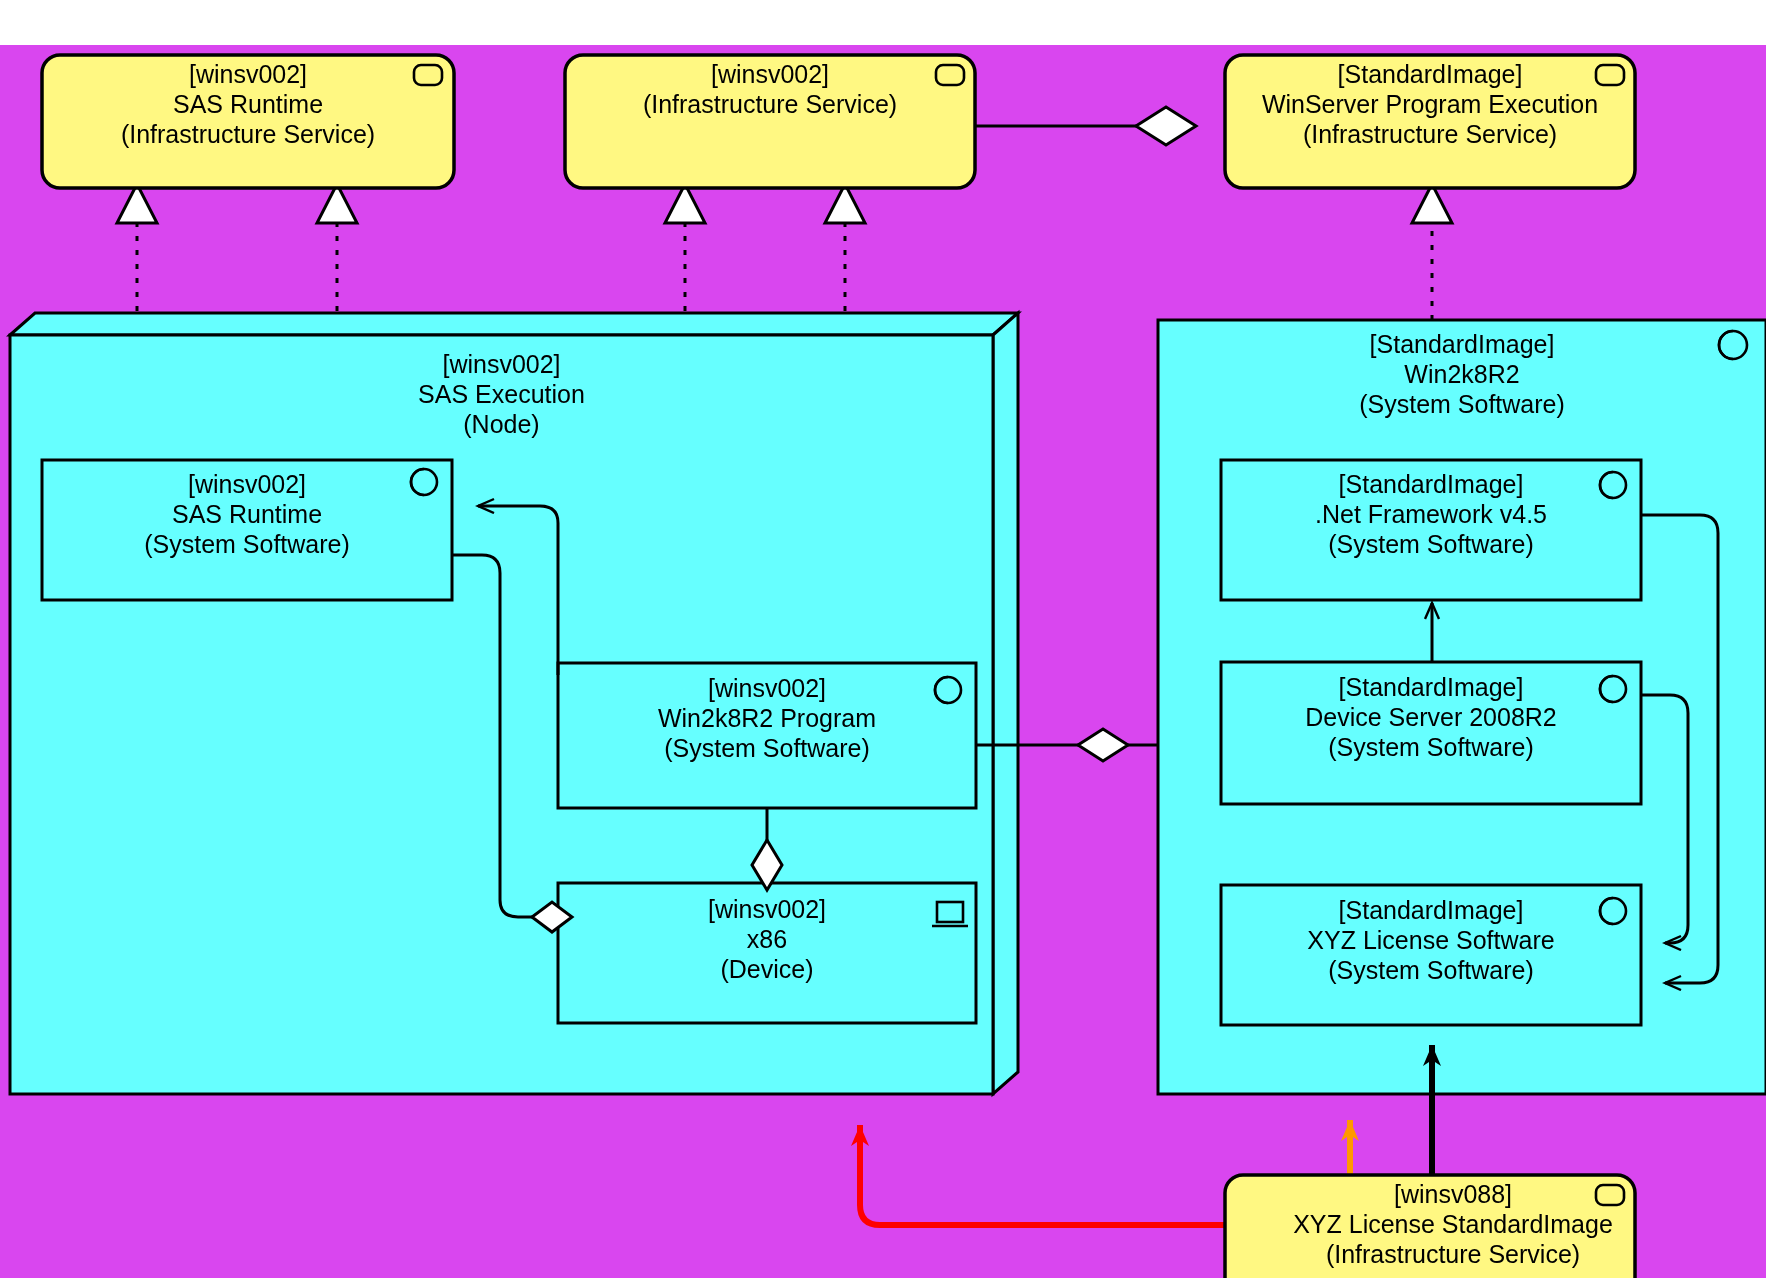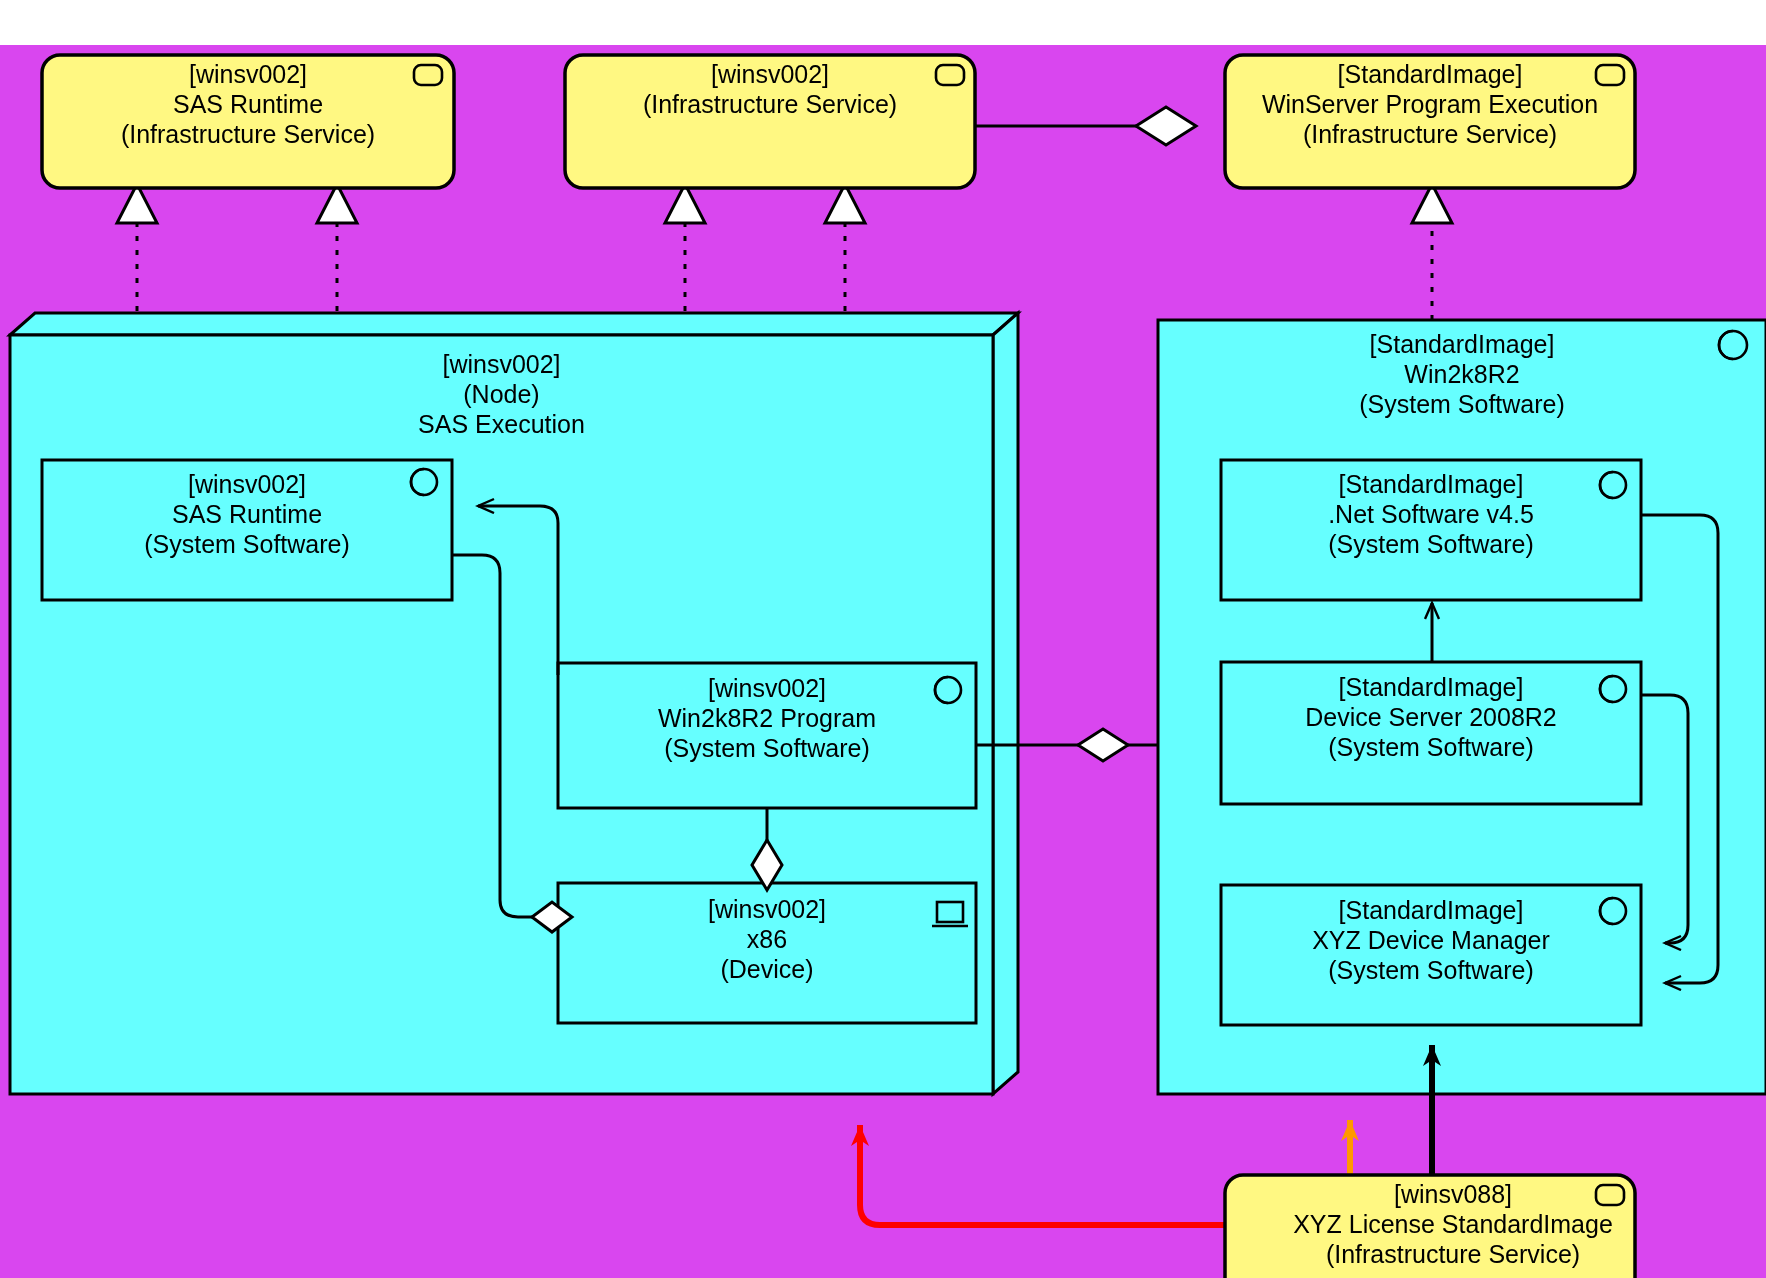--- a/index.html
+++ b/index.html
@@ -224,22 +224,22 @@
   </div>
 
   <div class="node-text" style="left:1228px; top:1134px; width:450px; height:130px;">
     <span class="ln">[winsv088]</span>
     <span class="ln">XYZ License StandardImage</span>
     <span class="ln">(Infrastructure Service)</span>
   </div>
 
   <div class="node-text" style="left:10px; top:304px; width:983px; height:95px;">
     <span class="ln">[winsv002]</span>
+    <span class="ln">SAS Execution</span>
     <span class="ln">(Node)</span>
-    <span class="ln">SAS Execution</span>
   </div>
 
   <div class="node-text" style="left:1158px; top:284px; width:608px; height:95px;">
     <span class="ln">[StandardImage]</span>
     <span class="ln">Win2k8R2</span>
     <span class="ln">(System Software)</span>
   </div>
 
   <div class="node-text" style="left:42px; top:424px; width:410px; height:95px;">
     <span class="ln">[winsv002]</span>
@@ -254,29 +254,29 @@
   </div>
 
   <div class="node-text" style="left:558px; top:849px; width:418px; height:95px;">
     <span class="ln">[winsv002]</span>
     <span class="ln">x86</span>
     <span class="ln">(Device)</span>
   </div>
 
   <div class="node-text" style="left:1221px; top:424px; width:420px; height:95px;">
     <span class="ln">[StandardImage]</span>
-    <span class="ln">.Net Software v4.5</span>
+    <span class="ln">.Net Framework v4.5</span>
     <span class="ln">(System Software)</span>
   </div>
 
   <div class="node-text" style="left:1221px; top:627px; width:420px; height:95px;">
     <span class="ln">[StandardImage]</span>
     <span class="ln">Device Server 2008R2</span>
     <span class="ln">(System Software)</span>
   </div>
 
   <div class="node-text" style="left:1221px; top:850px; width:420px; height:95px;">
     <span class="ln">[StandardImage]</span>
-    <span class="ln">XYZ Device Manager</span>
+    <span class="ln">XYZ License Software</span>
     <span class="ln">(System Software)</span>
   </div>
 
 </div>
 
 </body></html>

